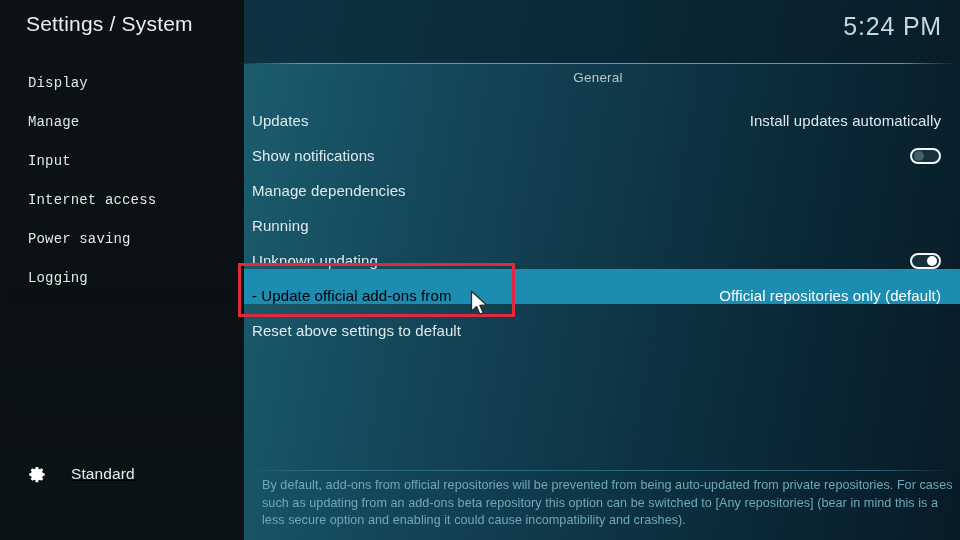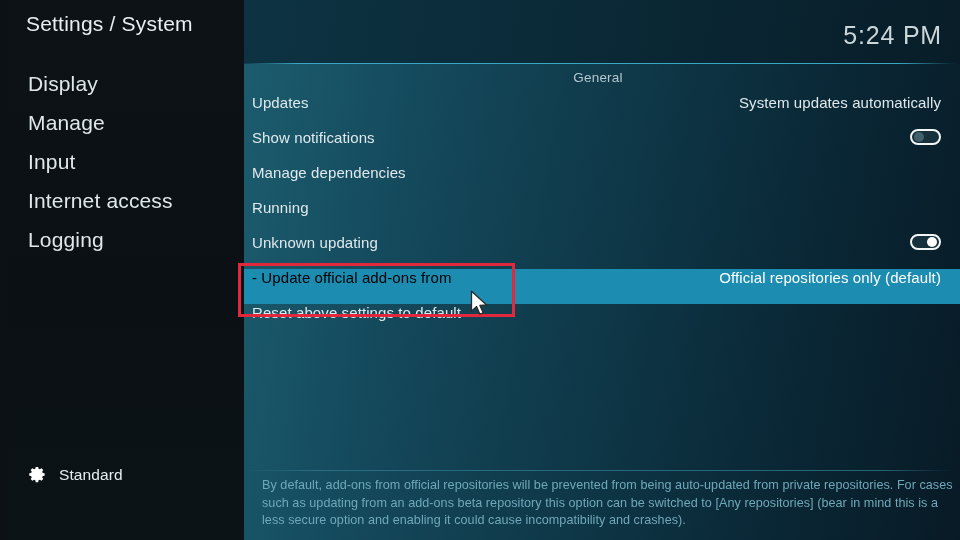--- a/index.html
+++ b/index.html
@@ -42,37 +42,38 @@
     position: absolute;
     left: 0;
     top: 64px;
     width: 236px;
   }
   .side-item {
     position: relative;
     height: 39px;
     line-height: 39px;
     padding-left: 20px;
-    font-size: 21px;
+    font-size: 14px;
     color: #dfe7ea;
     letter-spacing: 0.15px;
     white-space: nowrap;
     box-sizing: border-box;
+    font-family: Liberation Mono, monospace;
   }
   .side-item.selected {
     background: #1a6276;
     color: #ffffff;
   }
   .level-row {
     position: absolute;
     left: 20px;
     bottom: 56px;
     display: flex;
-    align-items: center;
-    gap: 12px;
+    gap: 24px;
+    text-decoration: underline;
   }
   .level-label {
     font-size: 15.5px;
     color: #e6edef;
     letter-spacing: 0.1px;
   }
   .gear {
     width: 19px;
     height: 19px;
     display: block;
@@ -90,21 +91,21 @@
   .main-header {
     position: absolute;
     left: 0; top: 0;
     width: 724px;
     height: 64px;
     background: linear-gradient(100deg, #0d3342 0%, #0b2a38 45%, #081d28 100%);
   }
   .clock {
     position: absolute;
     right: 18px;
-    top: 21px;
+    top: 12px;
     font-size: 25px;
     color: #c9d6da;
     font-weight: 300;
     letter-spacing: 0.8px;
   }
   .hdr-rule {
     position: absolute;
     left: 4px;
     top: 63px;
     width: 716px;
@@ -126,21 +127,21 @@
   .rows {
     position: absolute;
     left: 0;
     top: 94px;
     width: 724px;
   }
   .row {
     position: relative;
     height: 35px;
     display: flex;
-    align-items: flex-start;
+    align-items: flex-end;
     justify-content: space-between;
     padding: 0 19px 0 16px;
     box-sizing: border-box;
   }
   .row.selected {
     background: #1d8cb1;
   }
   .row-label {
     font-size: 15px;
     color: #dfe9ec;
@@ -225,20 +226,21 @@
 
 <div id="app">
 
   <div class="sidebar">
     <div class="sidebar-title">Settings / System</div>
     <div class="side-list">
         <div class="side-item"><span>Display</span></div>
         <div class="side-item"><span>Manage</span></div>
         <div class="side-item"><span>Input</span></div>
         <div class="side-item"><span>Internet access</span></div>
+        <div class="side-item"><span>Power saving</span></div>
         <div class="side-item"><span>Logging</span></div>
       </div>
     <div class="level-row">
       <svg class="gear" viewBox="0 0 24 24">
         <path fill="#ffffff" d="M12 8.2a3.8 3.8 0 1 0 0 7.6 3.8 3.8 0 0 0 0-7.6zm0 5.9a2.1 2.1 0 1 1 0-4.2 2.1 2.1 0 0 1 0 4.2z"></path>
         <path fill="#ffffff" d="M21 13.6v-3.2l-2.4-.4a7 7 0 0 0-.7-1.7l1.4-2-2.3-2.3-2 1.4a7 7 0 0 0-1.7-.7L12.9 2.4H9.7l-.4 2.3a7 7 0 0 0-1.7.7l-2-1.4-2.3 2.3 1.4 2a7 7 0 0 0-.7 1.7l-2.4.4v3.2l2.4.4c.16.6.4 1.17.7 1.7l-1.4 2 2.3 2.3 2-1.4c.53.3 1.1.54 1.7.7l.4 2.4h3.2l.4-2.4c.6-.16 1.17-.4 1.7-.7l2 1.4 2.3-2.3-1.4-2c.3-.53.54-1.1.7-1.7l2.4-.4z"></path>
       </svg>
       <span class="level-label">Standard</span>
     </div>
   </div>
@@ -247,21 +249,21 @@
     <div class="main-header">
       <div class="clock">5:24 PM</div>
     </div>
     <div class="hdr-rule"></div>
 
     <div class="group-title">General</div>
 
     <div class="rows">
         <div class="row">
           <span class="row-label">Updates</span>
-          <span class="row-value">System updates automatically</span>
+          <span class="row-value">Install updates automatically</span>
         </div>
         <div class="row">
           <span class="row-label">Show notifications</span>
           <div class="switch off">
             <div class="knob"></div>
           </div>
         </div>
         <div class="row">
           <span class="row-label">Manage dependencies</span>
           <span></span>

